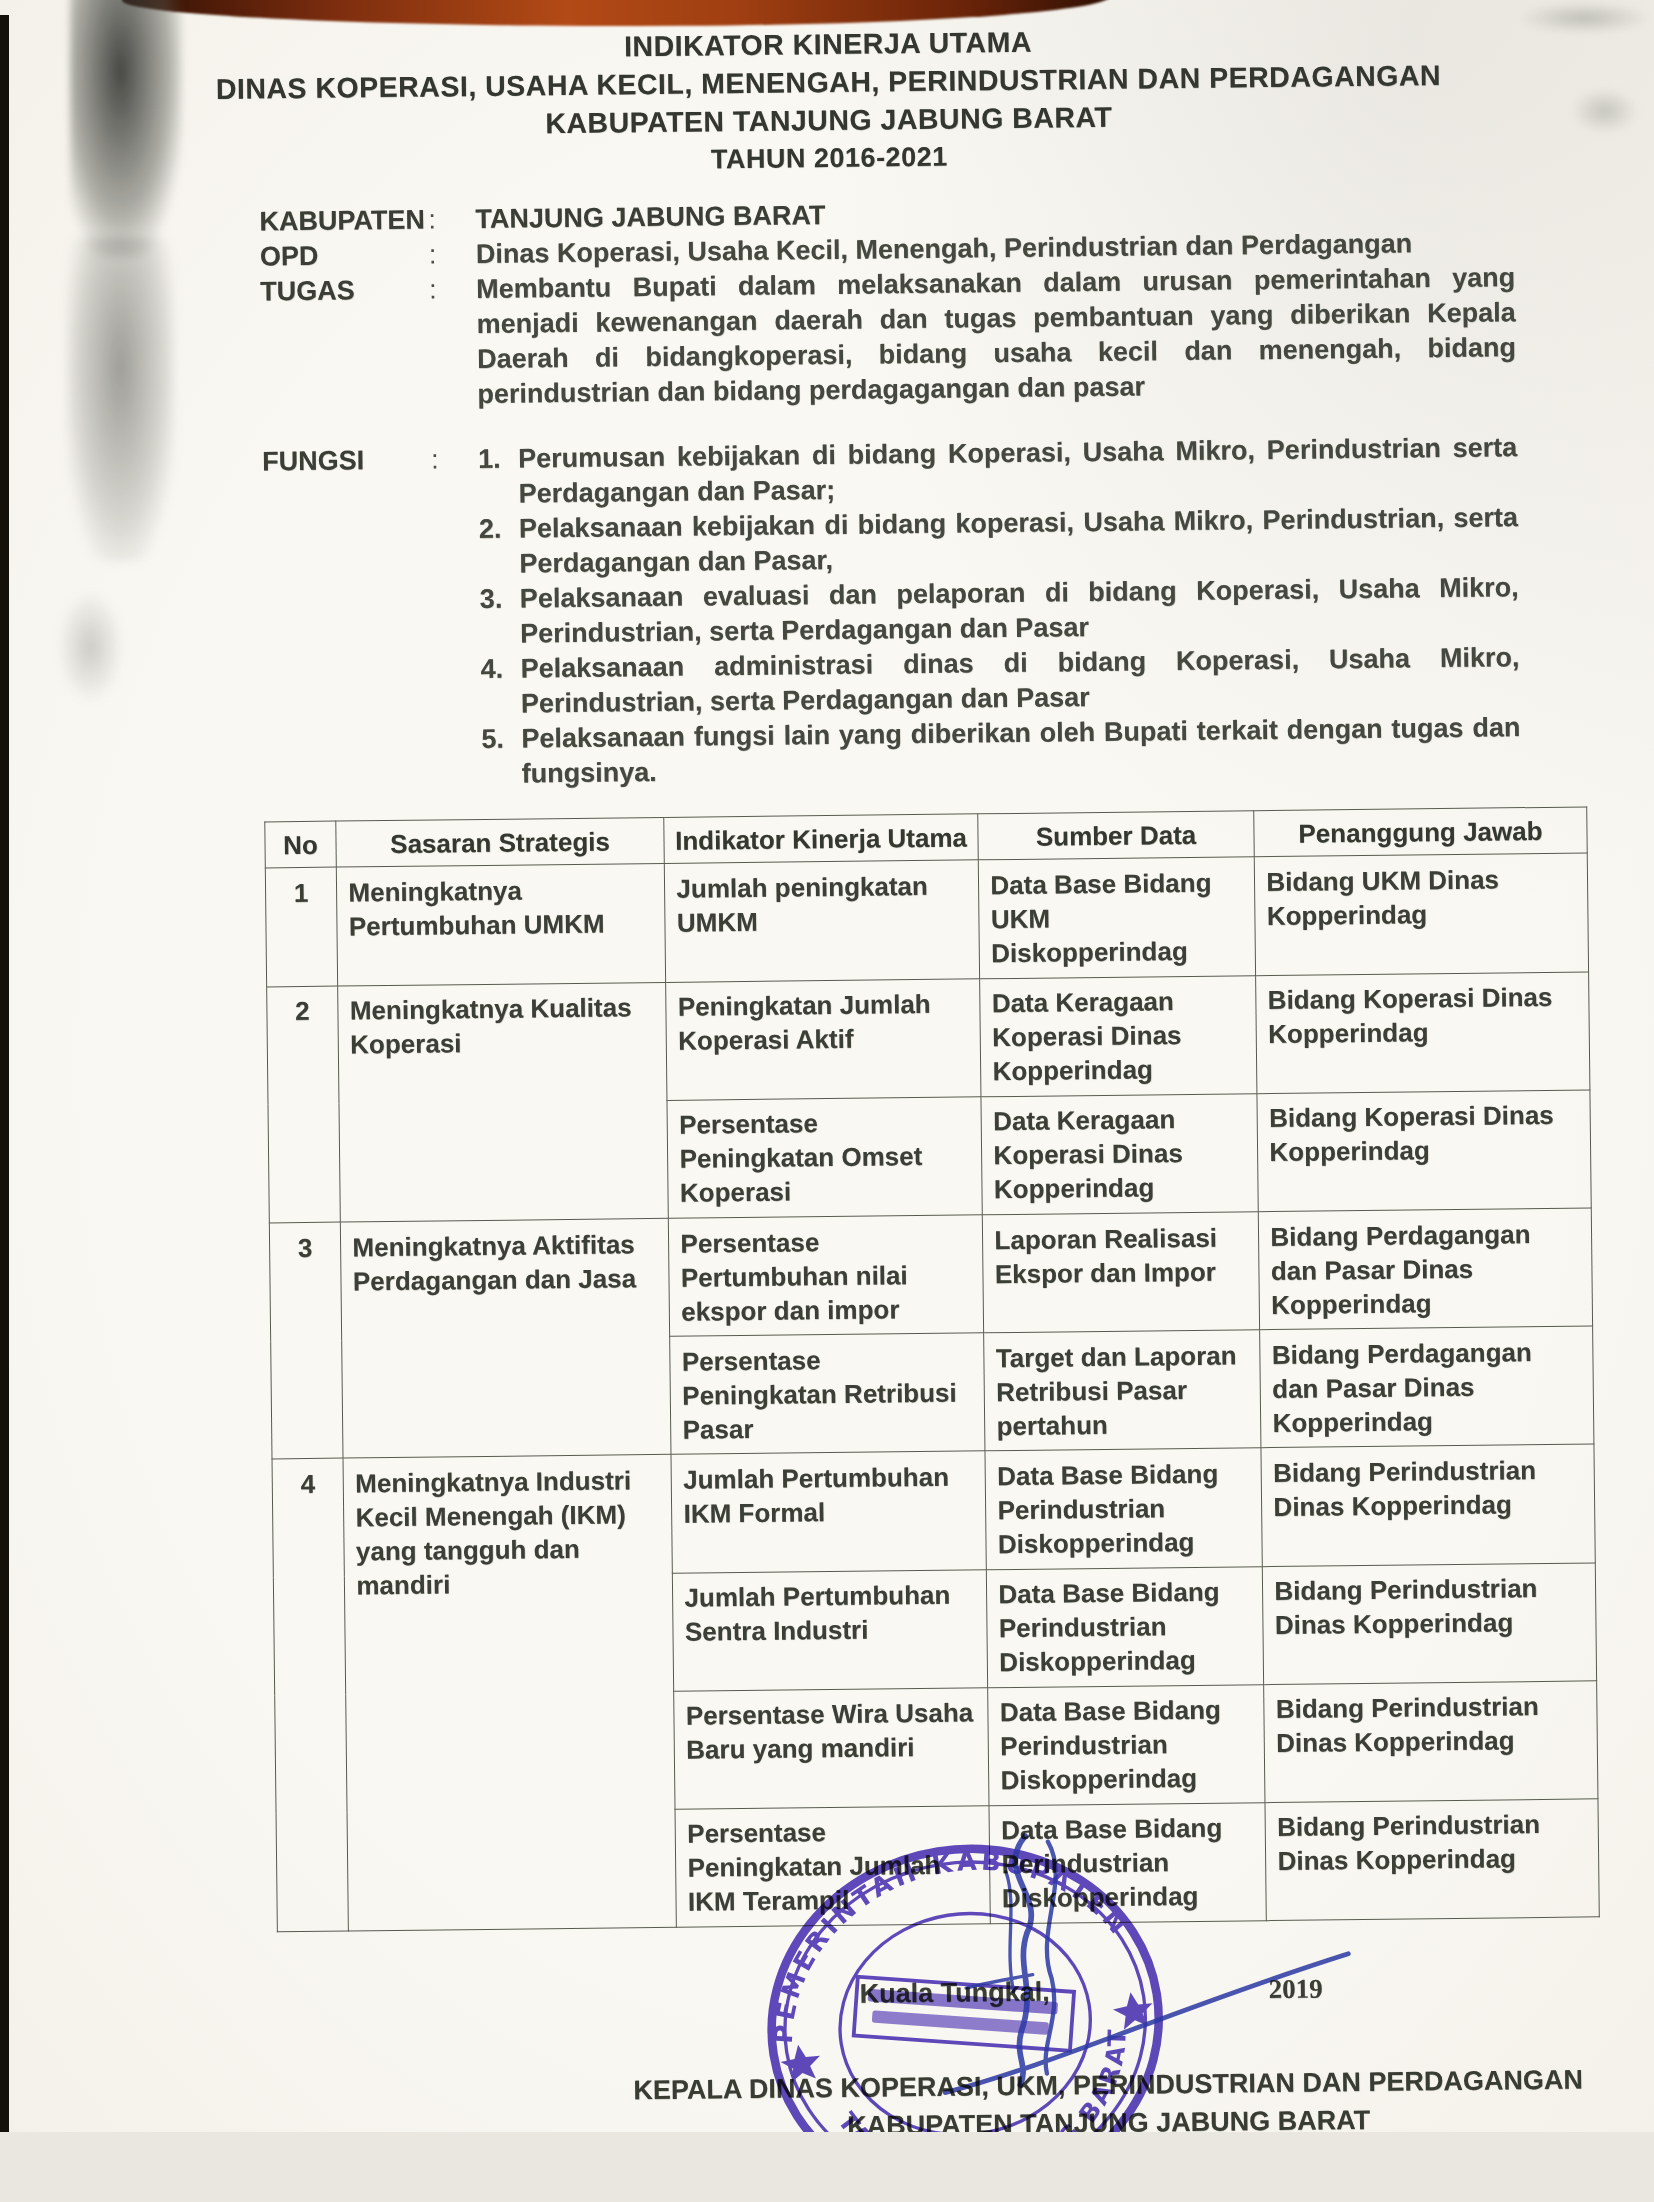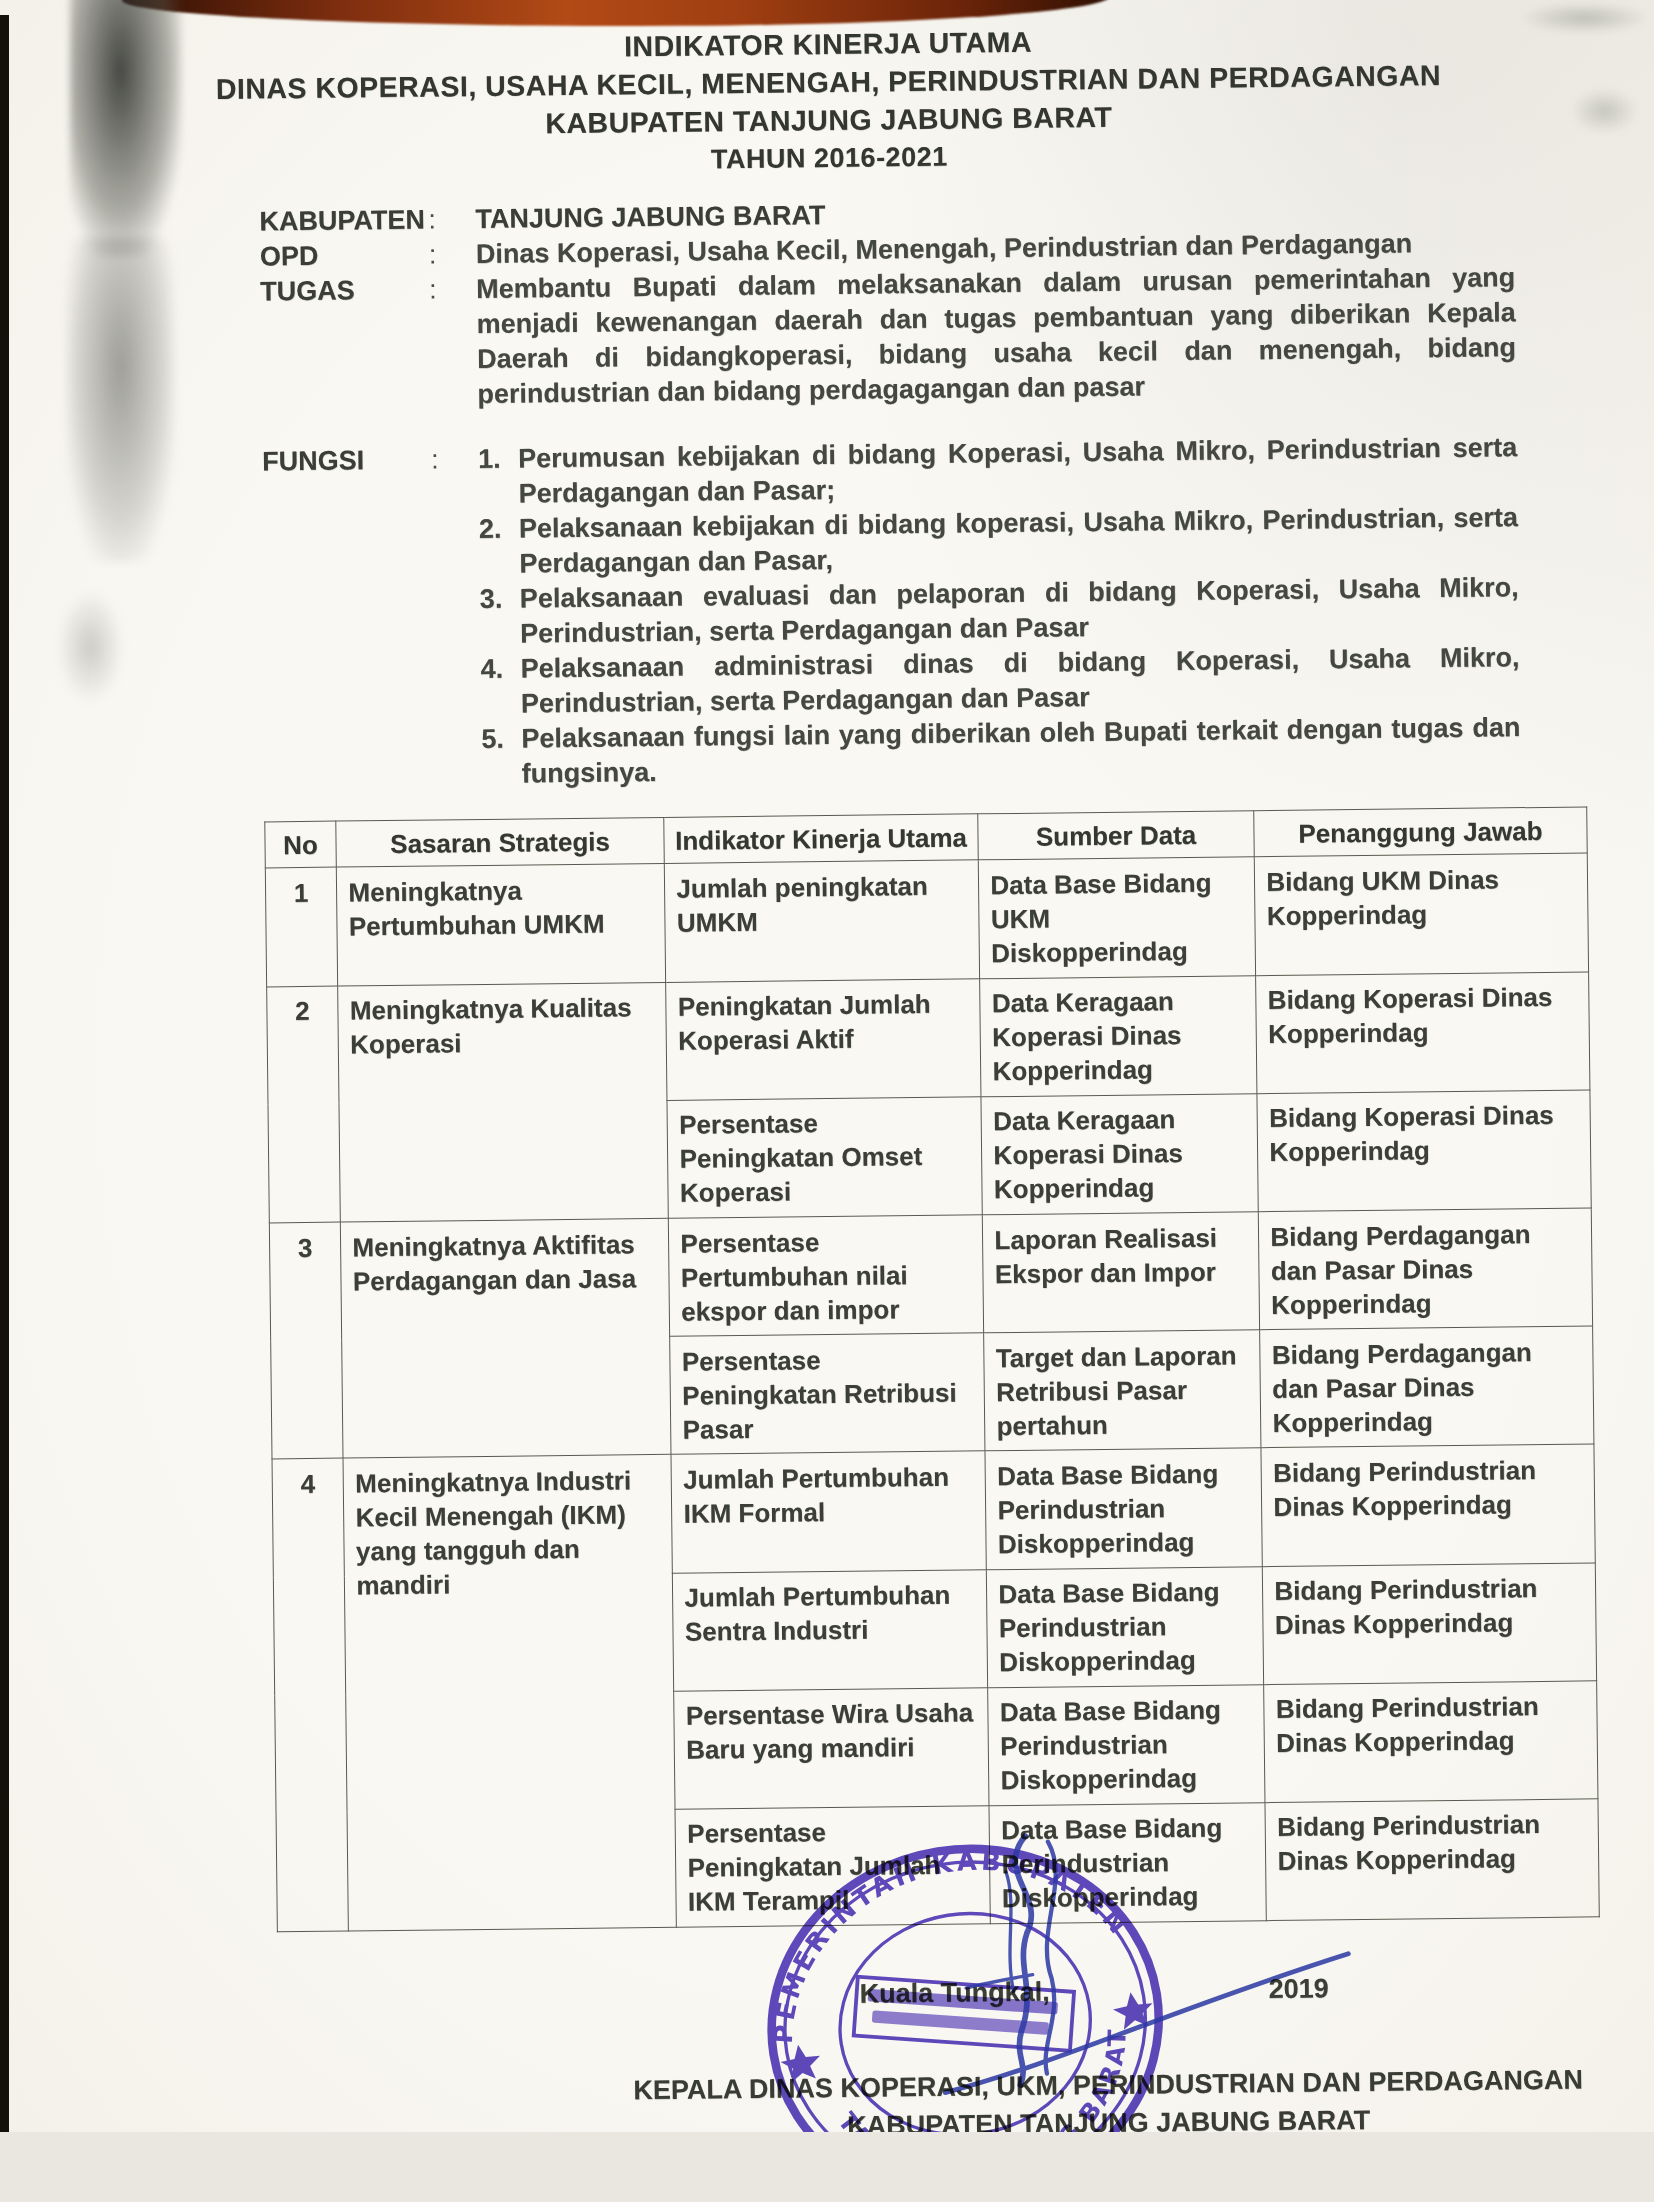--- a/index.html
+++ b/index.html
@@ -84,21 +84,21 @@
   .iku-table th{text-align:center;padding:5.7px 7.6px;color:#34382e;}
   .iku-table td.no-cell{text-align:center;}
   .col-no{width:71px;}
   .col-sasaran{width:328px;}
   .col-indikator{width:314px;}
   .col-sumber{width:276px;}
   .col-pj{width:333px;}
   
   .closing-row{margin:53px 0 0 837px;font-size:27px;font-weight:700;color:#3a3e34;display:flex;}
   .closing-place{}
-  .closing-year{margin-left:219px;}
+  .closing-year{margin-left:219px;font-family:Liberation Serif, serif;}
   .sig-block{margin-top:59px;margin-left:590px;width:989px;text-align:center;}
   .sig-title{font-size:27px;font-weight:700;color:#383c32;line-height:38px;}
   
   .overlay-svg{
     position:absolute;left:732px;top:1815px;width:666px;height:386px;
     mix-blend-mode:multiply;
     filter:blur(0.4px);
     pointer-events:none;
   }
 </style>

